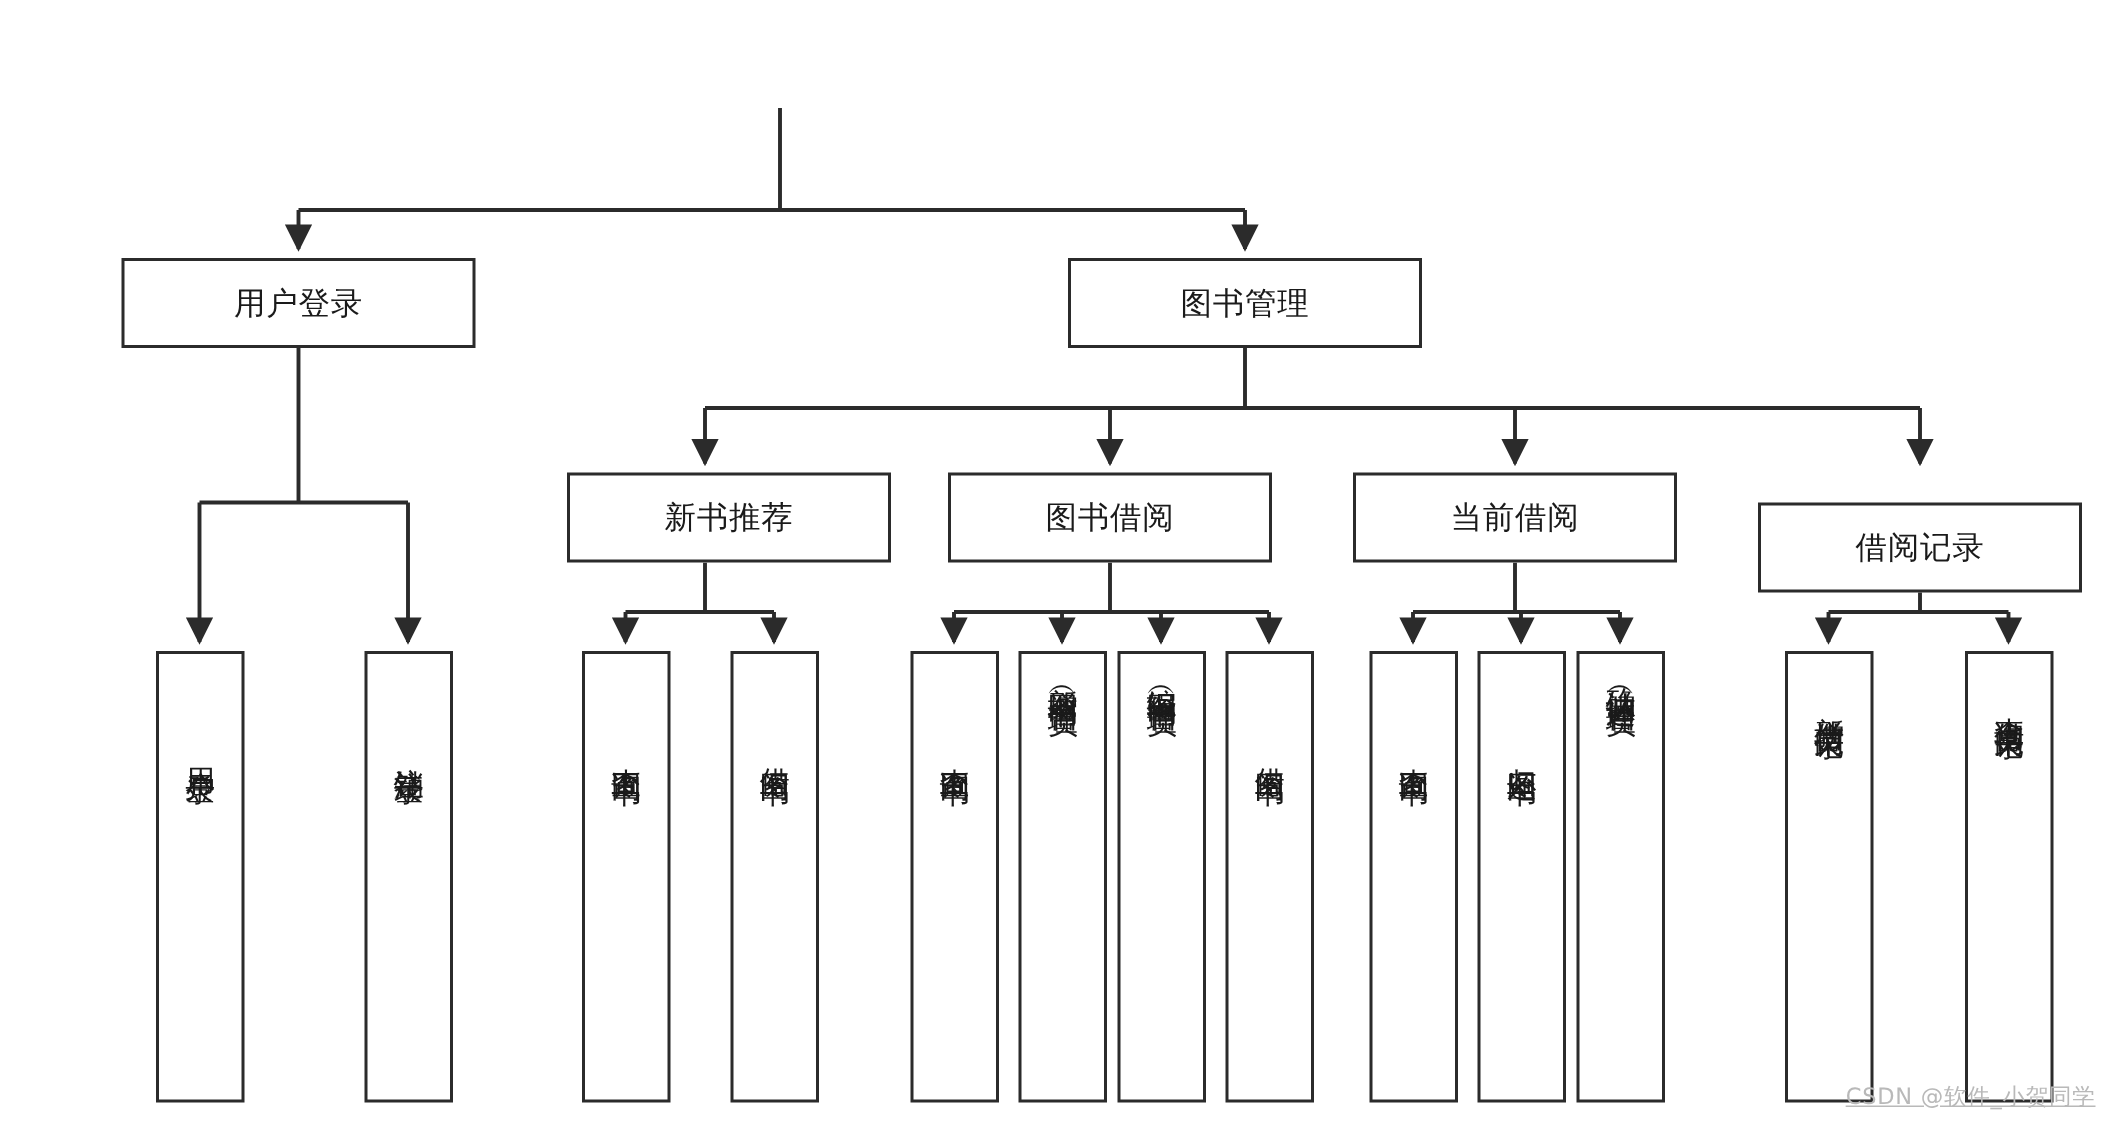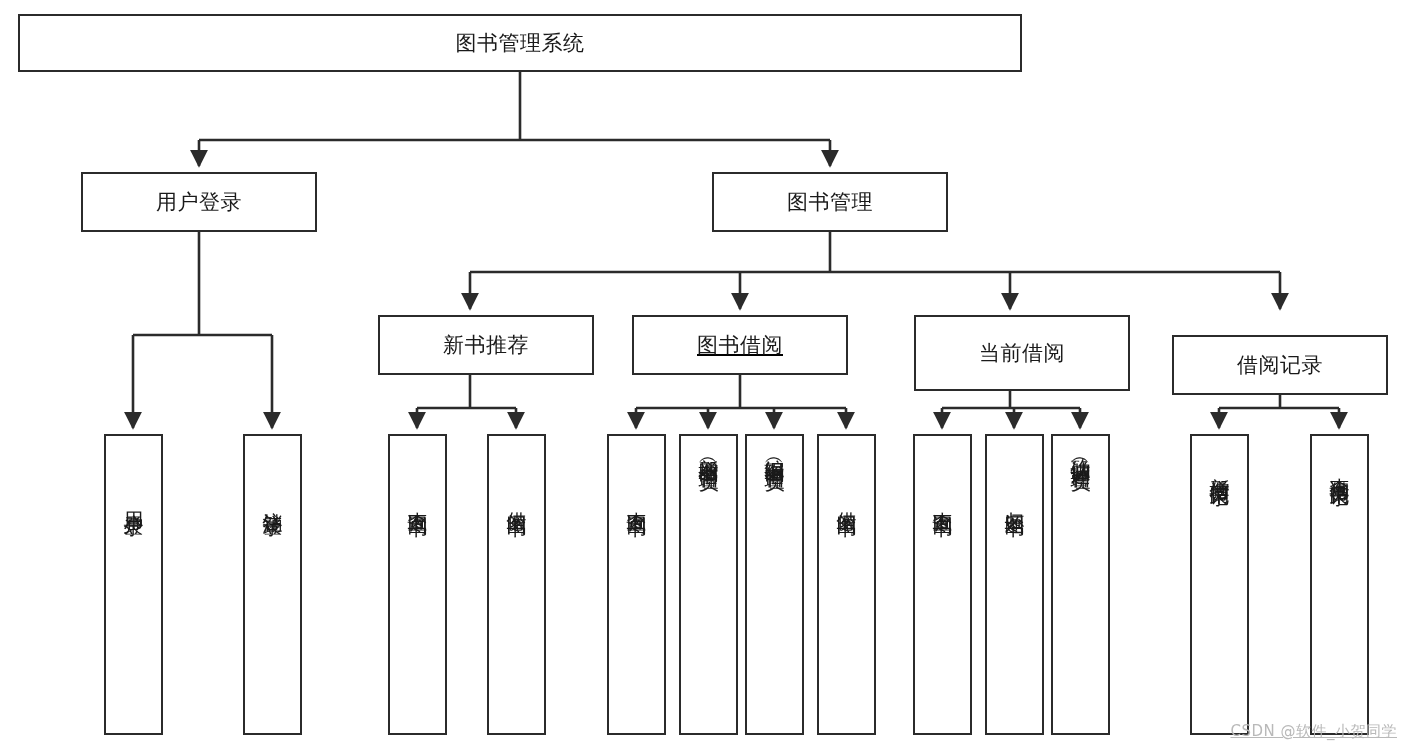--- a/index.html
+++ b/index.html
@@ -120,38 +120,35 @@
       <path d="M 1014 408 L 1014 428" marker-end="url(#arrow)"></path>
       <path d="M 1080 408 L 1080 428" marker-end="url(#arrow)"></path>
 
       <path d="M 1280 375 L 1280 408"></path>
       <path d="M 1219 408 L 1339 408"></path>
       <path d="M 1219 408 L 1219 428" marker-end="url(#arrow)"></path>
       <path d="M 1339 408 L 1339 428" marker-end="url(#arrow)"></path>
     </g>
   </svg>
 
-  <div class="node" style="left:18px; top:14px; width:1004px; height:58px;">
-    <span class="label">图书管理系统</span>
-  </div>
 
   <div class="node" style="left:81px; top:172px; width:236px; height:60px;">
     <span class="label">用户登录</span>
   </div>
   <div class="node" style="left:712px; top:172px; width:236px; height:60px;">
     <span class="label">图书管理</span>
   </div>
 
   <div class="node" style="left:362px; top:315px; width:216px; height:60px;margin-left:16px;">
     <span class="label">新书推荐</span>
   </div>
-  <div class="node" style="left:632px; top:315px; width:216px; height:60px;text-decoration:underline;">
+  <div class="node" style="left:632px; top:315px; width:216px; height:60px;">
     <span class="label">图书借阅</span>
   </div>
-  <div class="node" style="left:902px; top:315px; width:216px; height:76px;margin-left:12px;">
+  <div class="node" style="left:902px; top:315px; width:216px; height:60px;">
     <span class="label">当前借阅</span>
   </div>
   <div class="node" style="left:1172px; top:315px; width:216px; height:60px;margin-top:20px;">
     <span class="label">借阅记录</span>
   </div>
 
   <div class="node vertical" style="left:104px; top:434px; width:59px; height:301px; padding-top:60px;">
     <span class="label">用户登录</span>
   </div>
   <div class="node vertical" style="left:243px; top:434px; width:59px; height:301px; padding-top:60px;">

